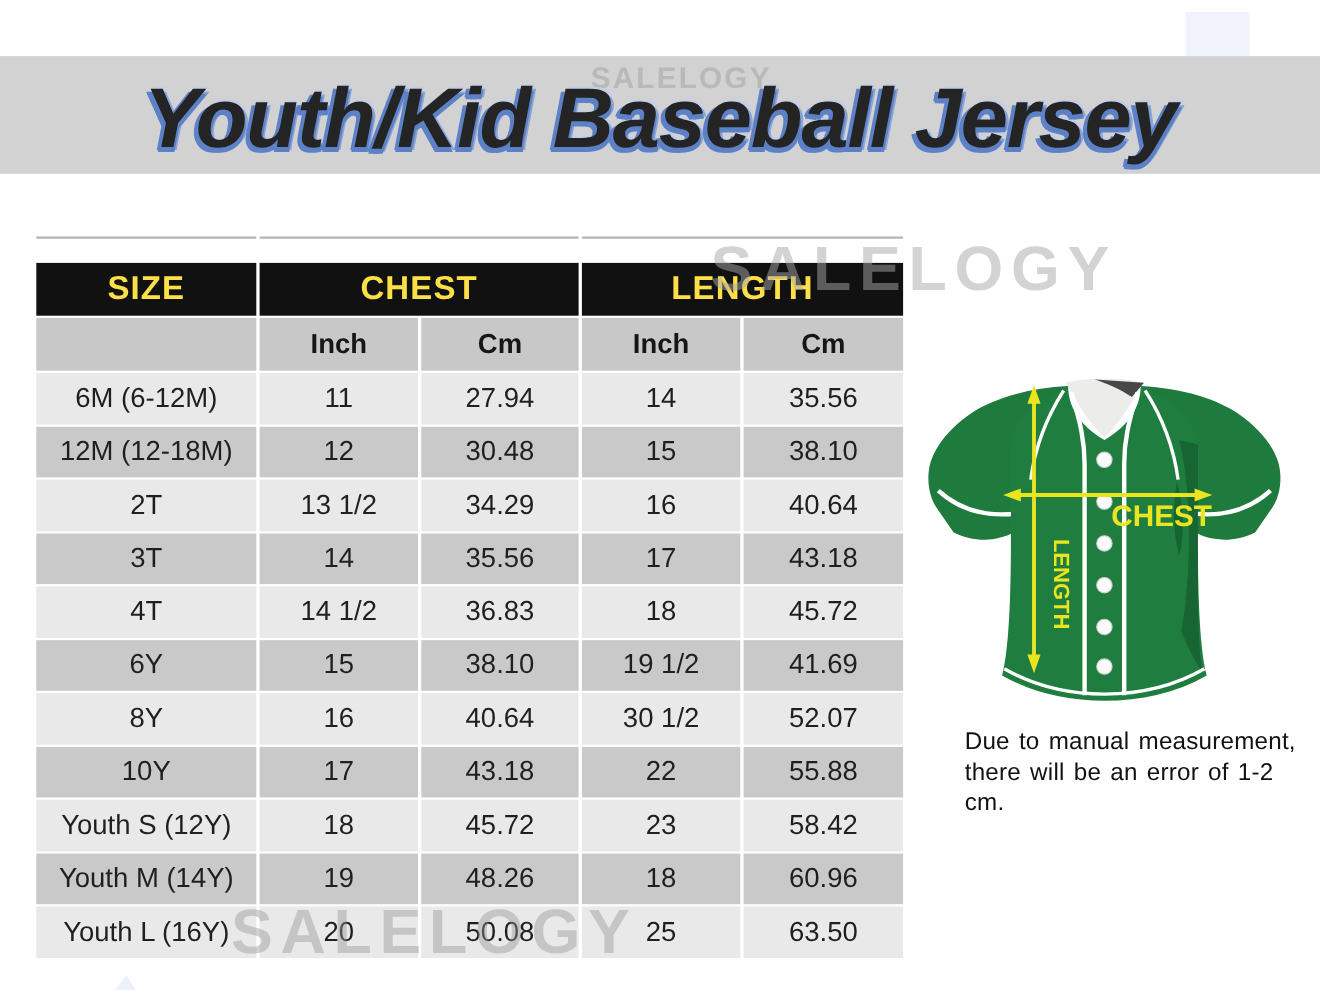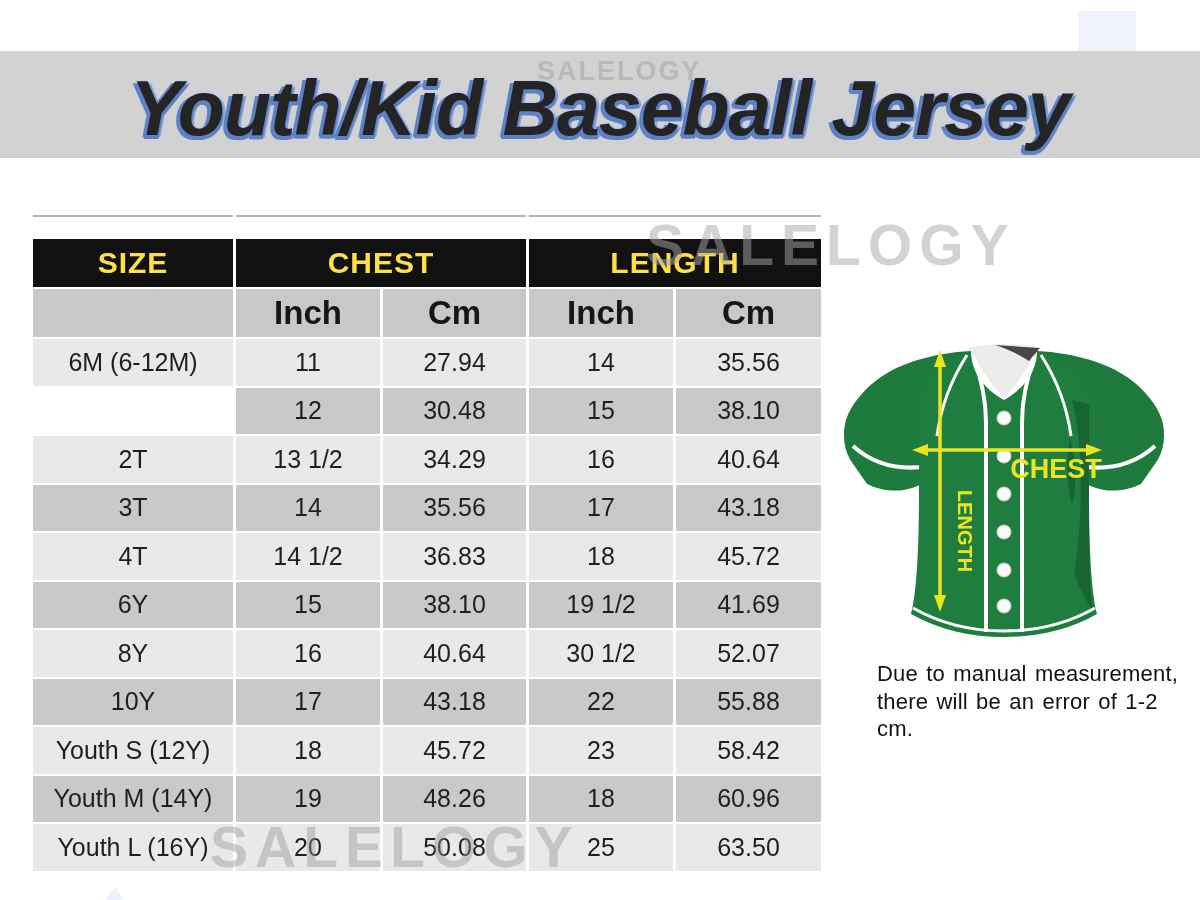--- a/index.html
+++ b/index.html
@@ -32,21 +32,21 @@
   .topline.s3 { left:529px; width:292px; }
 
   
   .size-table { position:absolute; left:33px; top:228px; display:grid;
     grid-template-columns:200px 144px 143px 144px 145px;
     grid-template-rows:48px 48px repeat(11, 46.5px);
     gap:2px 3px; z-index:2; }
   .cell { display:flex; align-items:center; justify-content:center;
     font-size:25px; color:#1f1f1f; }
   .th { background:#111111; color:#fde047; font-weight:bold; font-size:30px; letter-spacing:1px; }
-  .sub { background:#c8c8c8; font-weight:bold; font-size:33px; color:#161616; }
+  .sub { background:#c8c8c8; font-weight:bold; font-size:25px; color:#161616; }
   .light { background:#e9e9e9; }
   .dark  { background:#c9c9c9; }
 
   
   .wm-mid { left:646px; top:201px; font-size:57px; letter-spacing:7px;
     color:rgba(168,168,168,0.50); z-index:3; }
   .wm-bottom { left:210px; top:803px; font-size:57px; letter-spacing:7px;
     color:rgba(148,148,148,0.42); z-index:3; }
 
   
@@ -80,20 +80,21 @@
     <div class="cell sub" style="grid-row:2;grid-column:2">Inch</div>
     <div class="cell sub" style="grid-row:2;grid-column:3">Cm</div>
     <div class="cell sub" style="grid-row:2;grid-column:4">Inch</div>
     <div class="cell sub" style="grid-row:2;grid-column:5">Cm</div>
 
   <div class="cell light" style="grid-area: 3 / 1;">6M (6-12M)</div>
       <div class="cell light" style="grid-area: 3 / 2;">11</div>
       <div class="cell light" style="grid-area: 3 / 3;">27.94</div>
       <div class="cell light" style="grid-area: 3 / 4;">14</div>
       <div class="cell light" style="grid-area: 3 / 5;">35.56</div>
+      <div class="cell dark" style="grid-area: 4 / 1;">12M (12-18M)</div>
       <div class="cell dark" style="grid-area: 4 / 2;">12</div>
       <div class="cell dark" style="grid-area: 4 / 3;">30.48</div>
       <div class="cell dark" style="grid-area: 4 / 4;">15</div>
       <div class="cell dark" style="grid-area: 4 / 5;">38.10</div>
       <div class="cell light" style="grid-area: 5 / 1;">2T</div>
       <div class="cell light" style="grid-area: 5 / 2;">13 1/2</div>
       <div class="cell light" style="grid-area: 5 / 3;">34.29</div>
       <div class="cell light" style="grid-area: 5 / 4;">16</div>
       <div class="cell light" style="grid-area: 5 / 5;">40.64</div>
       <div class="cell dark" style="grid-area: 6 / 1;">3T</div>

